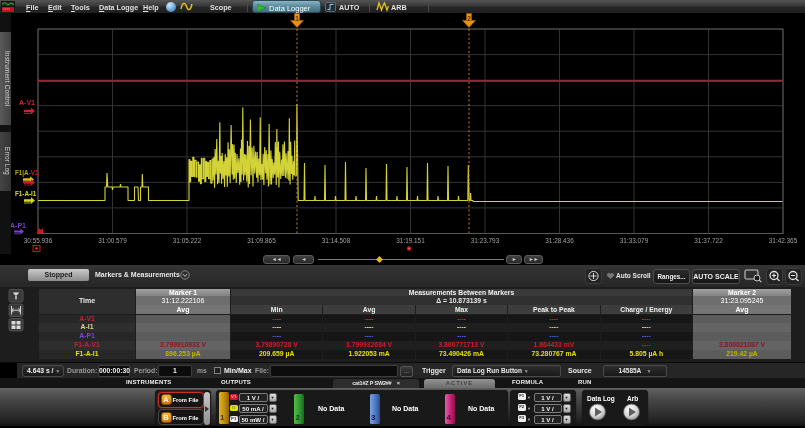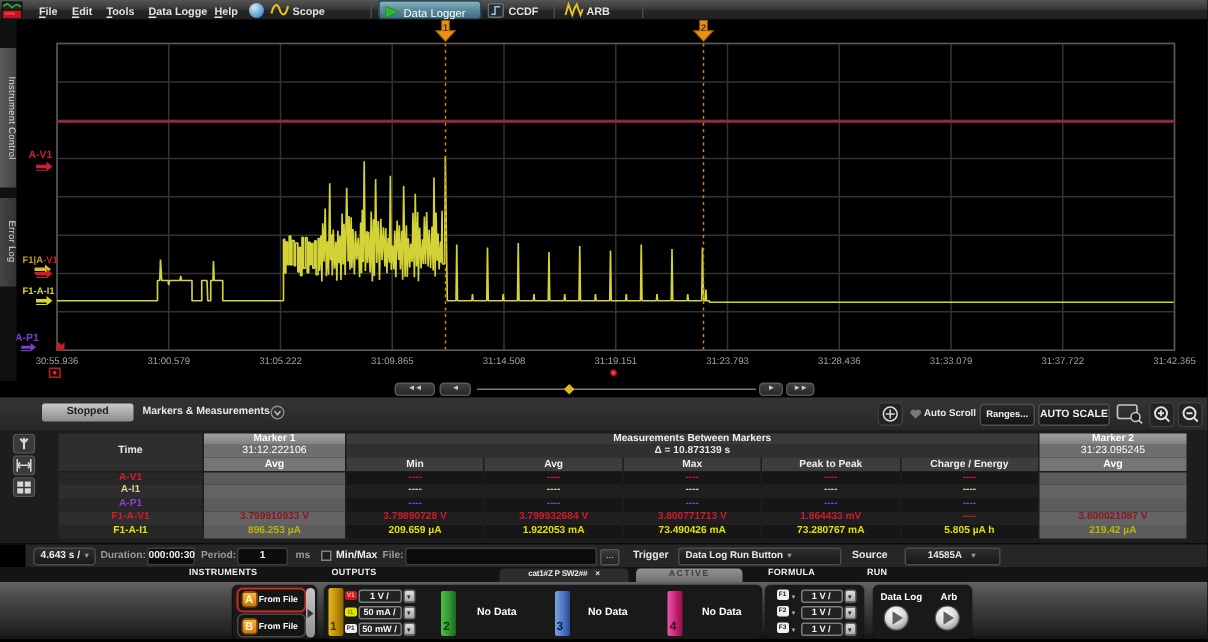--- a/index.html
+++ b/index.html
@@ -66,33 +66,33 @@
   <span class="mi" style="left:26px"><u>F</u>ile</span>
   <span class="mi" style="left:48px"><u>E</u>dit</span>
   <span class="mi" style="left:71px"><u>T</u>ools</span>
   <span class="mi" style="left:99px"><u>D</u>ata Logge</span>
   <span class="mi" style="left:143px"><u>H</u>elp</span>
   <div class="abs" style="left:166px;top:1.5px;width:10px;height:10px;border-radius:50%;
     background:radial-gradient(circle at 35% 28%, #d5e9f8, #6aa8d8 55%, #2f6ba8);"></div>
   <svg class="abs" style="left:180px;top:1px" width="13" height="11">
     <path d="M1,8 C2.5,1 5,1 6.5,5.5 C8,10 10.5,10 12,3" stroke="#e6c31e" stroke-width="1.4" fill="none"></path>
   </svg>
-  <span class="mi" style="left:195px">Scope</span>
+  <span class="mi" style="left:210px">Scope</span>
   <div class="tabsep" style="left:247px"></div>
   <div id="dltab">
     <svg class="abs" style="left:4px;top:2.5px" width="10" height="8">
       <path d="M0,0 L9,4 L0,8 Z" fill="#2fb832" stroke="#1a7a1e" stroke-width="0.5"></path>
     </svg>
     <span class="abs" style="left:16px;top:2.5px;color:#fff;font-size:7.5px;font-weight:normal">Data Logger</span>
   </div>
   <svg class="abs" style="left:325px;top:1.5px" width="11" height="10">
     <rect x="0.5" y="0.5" width="10" height="9" rx="1.5" fill="#232d36" stroke="#55707e" stroke-width="1"></rect>
     <path d="M2.5,7.5 L5,7.5 L5,2.5 L8.5,2.5" stroke="#a8c8da" stroke-width="1" fill="none"></path>
   </svg>
-  <span class="mi" style="left:339px">CCDF</span>
+  <span class="mi" style="left:339px">AUTO</span>
   <div class="tabsep" style="left:369px"></div>
   <svg class="abs" style="left:376px;top:1px" width="14" height="11">
     <path d="M1,9 L3,2 L5.5,9 L7,4.5 L8.5,2 L11,9 L12.5,5" stroke="#e6c31e" stroke-width="1.3" fill="none"></path>
   </svg>
   <span class="mi" style="left:391px">ARB</span>
   <div class="tabsep" style="left:428px"></div>
 </div>
 
 <div id="sidebar">
   <div class="vtab" style="top:19px;height:93px;background:linear-gradient(90deg,#5a5a5a,#424242);">Instrument Control</div>

